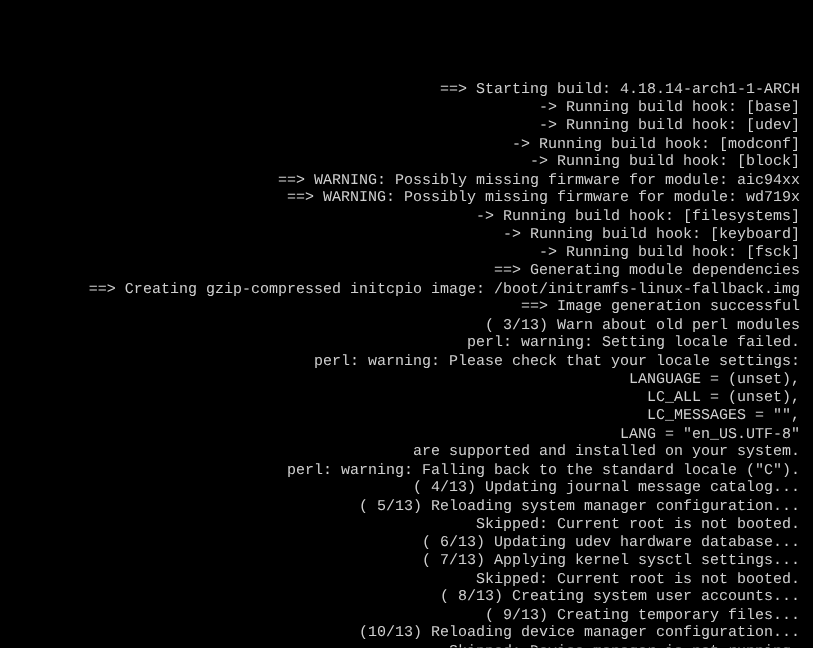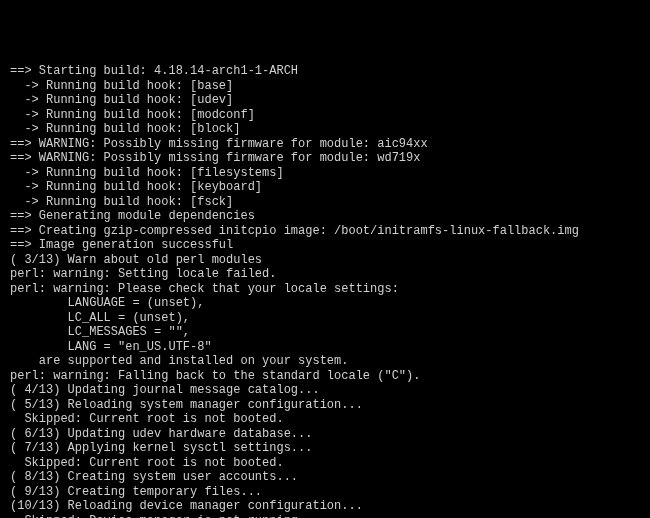--- a/index.html
+++ b/index.html
@@ -14,20 +14,21 @@
       font-size: 12px;
       line-height: 14.5px;
       width: 650px;
       height: 518px;
       padding: 6px 10px;
       overflow: hidden;
       white-space: pre;
     }
     .line {
       display: block;
+      text-align: right;
     }
   </style>
 </head>
 <body>
 
 
 
 <div id="terminal-output"><span class="line">==&gt; Starting build: 4.18.14-arch1-1-ARCH</span><span class="line">  -&gt; Running build hook: [base]</span><span class="line">  -&gt; Running build hook: [udev]</span><span class="line">  -&gt; Running build hook: [modconf]</span><span class="line">  -&gt; Running build hook: [block]</span><span class="line">==&gt; WARNING: Possibly missing firmware for module: aic94xx</span><span class="line">==&gt; WARNING: Possibly missing firmware for module: wd719x</span><span class="line">  -&gt; Running build hook: [filesystems]</span><span class="line">  -&gt; Running build hook: [keyboard]</span><span class="line">  -&gt; Running build hook: [fsck]</span><span class="line">==&gt; Generating module dependencies</span><span class="line">==&gt; Creating gzip-compressed initcpio image: /boot/initramfs-linux-fallback.img</span><span class="line">==&gt; Image generation successful</span><span class="line">( 3/13) Warn about old perl modules</span><span class="line">perl: warning: Setting locale failed.</span><span class="line">perl: warning: Please check that your locale settings:</span><span class="line">        LANGUAGE = (unset),</span><span class="line">        LC_ALL = (unset),</span><span class="line">        LC_MESSAGES = "",</span><span class="line">        LANG = "en_US.UTF-8"</span><span class="line">    are supported and installed on your system.</span><span class="line">perl: warning: Falling back to the standard locale ("C").</span><span class="line">( 4/13) Updating journal message catalog...</span><span class="line">( 5/13) Reloading system manager configuration...</span><span class="line">  Skipped: Current root is not booted.</span><span class="line">( 6/13) Updating udev hardware database...</span><span class="line">( 7/13) Applying kernel sysctl settings...</span><span class="line">  Skipped: Current root is not booted.</span><span class="line">( 8/13) Creating system user accounts...</span><span class="line">( 9/13) Creating temporary files...</span><span class="line">(10/13) Reloading device manager configuration...</span><span class="line">  Skipped: Device manager is not running.</span></div>
 
 

